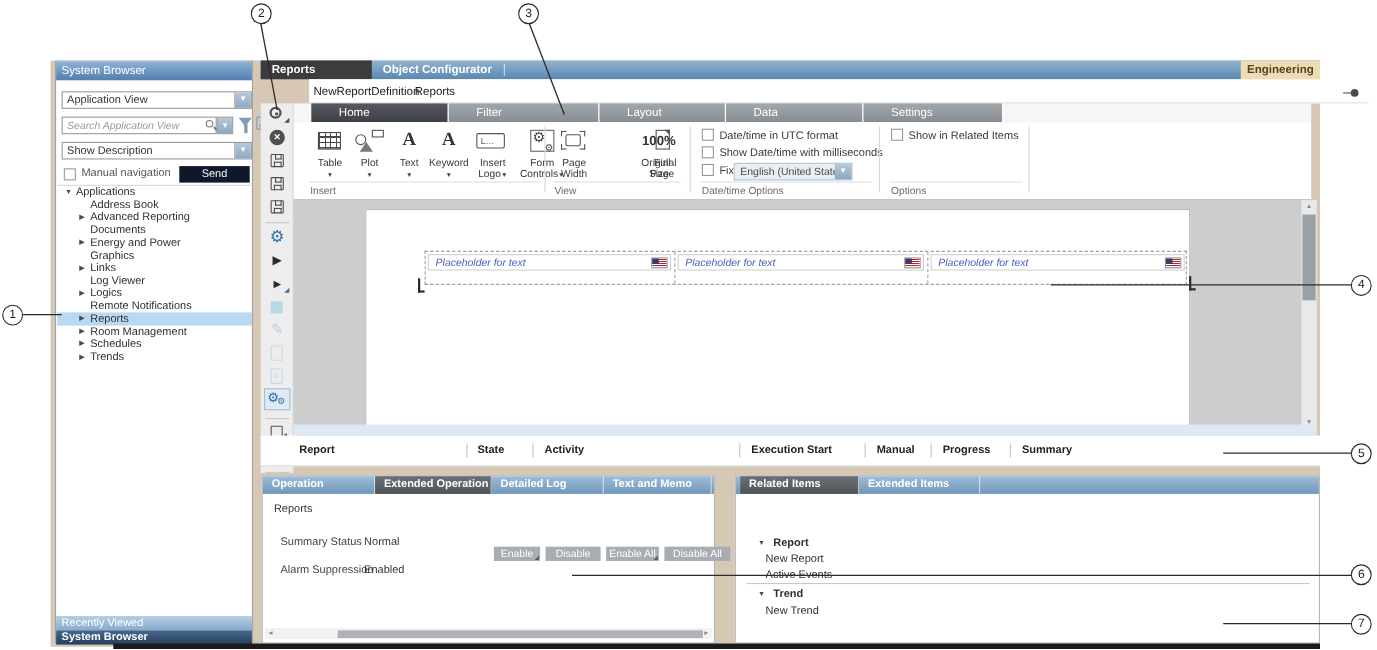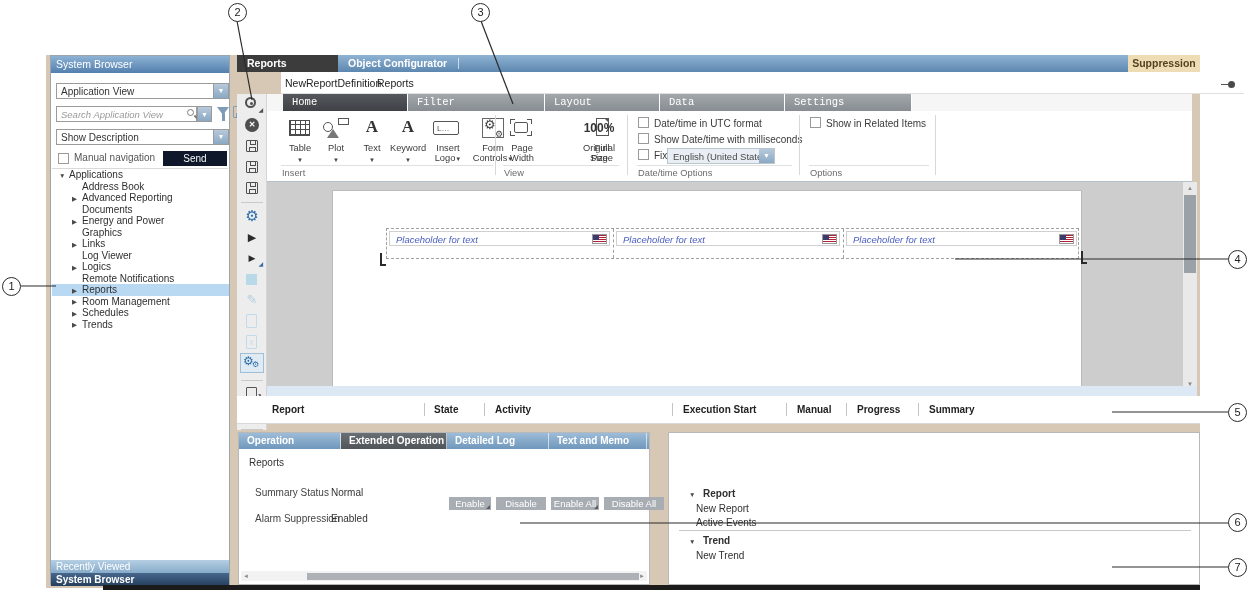--- a/index.html
+++ b/index.html
@@ -82,22 +82,22 @@
   .glyph { font-size:13px; line-height:20px; }
   .pale { color:#b4cfdf; }
   .ic-square { position:absolute; left:9px; top:5px; width:11px; height:11px; background:#b9d8e8; }
   .ic-page { position:absolute; left:9px; top:3px; width:11px; height:14px; border:1.2px solid #c3dae8; border-radius:1px;
              font-size:7px; line-height:13px; color:#c3dae8; text-align:center; }
   .ic-page.dark { border-color:#555; color:#444; }
   .ic-gears-box { position:absolute; left:3px; top:0; width:24px; height:20px; background:#dfeaf3; border:1px solid #9fc0d8; }
 
   
   #ribbon-tabs { left:267px; top:94px; width:925px; height:17px; background:#f6f6f6; }
-  .rtab { position:absolute; top:0; height:17px; line-height:17px; padding-left:9px; color:#fff; font-size:10.5px;
-          background:linear-gradient(#a2a7ab,#878d92); border-right:1px solid #fff;font-family:Liberation Mono, monospace; }
+  .rtab { position:absolute; top:0; height:17px; line-height:17px; padding-left:25px; color:#fff; font-size:10.5px;
+          background:linear-gradient(#a2a7ab,#878d92); border-right:1px solid #fff; }
   .rtab.sel { background:linear-gradient(#55595d,#3e4246); }
   #ribbon-body { left:267px; top:111px; width:925px; height:71px; background:#fff; border-bottom:1px solid #b3c2cc; }
   .rbtn { position:absolute; top:4px; width:36px; text-align:center; font-size:9.3px; color:#3a3a3a; line-height:10px; }
   .rbtn .ricon { height:26px; position:relative; margin-bottom:2px; }
   .rbtn .dd { font-size:6px; color:#444; display:block; margin-top:2px; }
   .grp-divider { position:absolute; top:4px; width:1px; height:60px; background:#d8d8d8; }
   .grp-label { position:absolute; top:57px; font-size:9.3px; color:#6b6b6b; }
   .grp-line { position:absolute; top:54px; height:1px; background:#e0e0e0; }
   .icon-table { position:absolute; left:7px; top:5px; width:21px; height:16px; border:1px solid #4a4a4a;
     background:repeating-linear-gradient(0deg,#4a4a4a 0 1px,transparent 1px 5px),
@@ -227,21 +227,21 @@
   </div>
 
   <div class="abs" id="sb-recent">Recently Viewed</div>
   <div class="abs" id="sb-footer">System Browser</div>
 </div>
 
 <div class="abs" id="main-tabbar">
   <div class="wtab" id="tab-reports">Reports</div>
   <div class="wtab" id="tab-objconf">Object Configurator</div>
   <div class="wtab-sep" style="left:221px;"></div>
-  <div class="abs" id="engineering">Suppression</div>
+  <div class="abs" id="engineering">Engineering</div>
 </div>
 
 <div class="abs" id="breadcrumb">
   <span style="left:4px;">NewReportDefinition</span>
   <span style="left:88px; color:#888;">-</span>
   <span style="left:96px;">Reports</span>
   <div class="abs" id="pin-icon"></div>
 </div>
 
 <div class="abs" id="left-toolbar">
@@ -462,20 +462,24 @@
   <div class="op-btn" style="left:312px; top:64px; width:48px;"><span>Enable All</span><span class="menu-corner"></span></div>
   <div class="op-btn" style="left:365px; top:64px; width:60px;"><span>Disable All</span></div>
   <div id="op-scroll">
     <span class="arr" style="left:0;">◄</span>
     <span class="thumb"></span>
     <span class="arr" style="right:0;">►</span>
   </div>
 </div>
 
 <div class="abs bpanel" id="rel-panel">
+  <div class="ptabbar">
+    <div class="ptab sel" style="left:4px; width:108px;">Related Items</div>
+    <div class="ptab" style="left:112px; width:110px;">Extended Items</div>
+  </div>
   <div class="rel-group" style="left:20px; top:55px;"><span class="tw">▼</span><span>Report</span></div>
   <div class="rel-item" style="top:70px;">New Report</div>
   <div class="rel-item" style="top:84px;">Active Events</div>
   <div id="rel-sep"></div>
   <div class="rel-group" style="left:20px; top:102px;"><span class="tw">▼</span><span>Trend</span></div>
   <div class="rel-item" style="top:117px;">New Trend</div>
 </div>
 
 <div class="abs" id="black-strip"></div>
 

